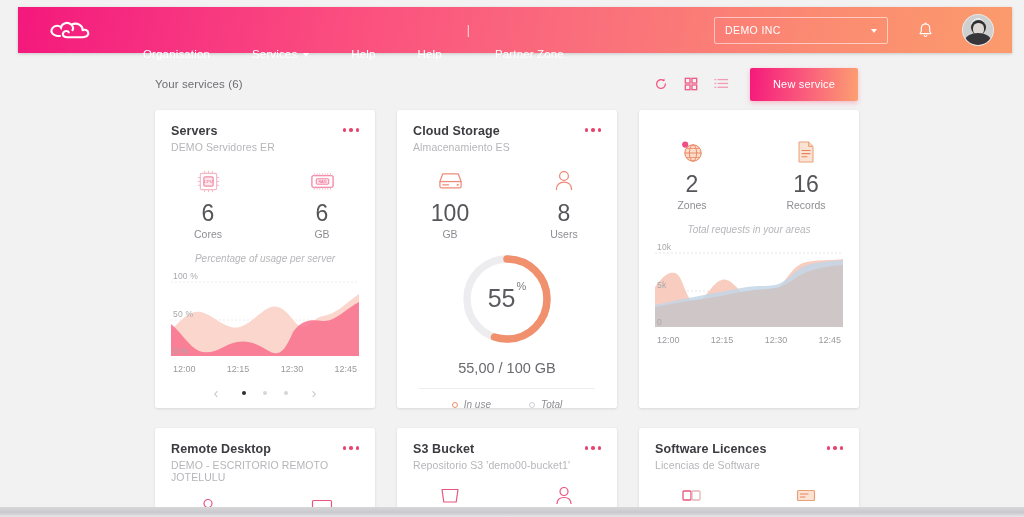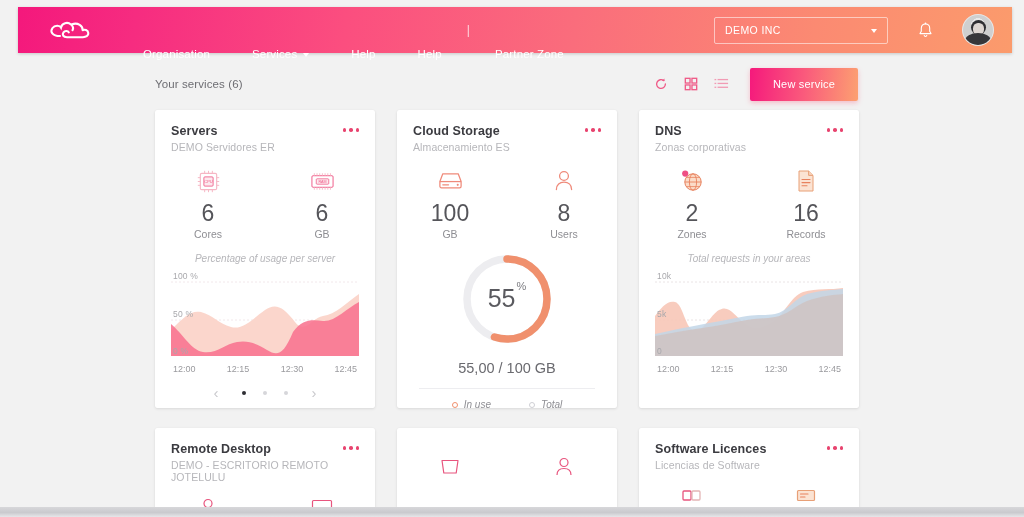--- a/index.html
+++ b/index.html
@@ -356,31 +356,20 @@
           <b style="font-weight:normal">In use</b>
         </span>
         <span>
           <i class="sw grey"></i>
           <b style="font-weight:normal">Total</b>
         </span>
       </div>
     </div>
 
     <div class="card tall">
-      <div class="card-head">
-        <div>
-          <div class="card-title">DNS</div>
-          <div class="card-sub">Zonas corporativas</div>
-        </div>
-        <div class="dots">
-            <i></i>
-            <i></i>
-            <i></i>
-          </div>
-      </div>
 
       <div class="metrics">
         <div class="metric">
           <div class="ico">
             <svg width="26" height="26" viewBox="0 0 26 26">
               <circle cx="14" cy="14" r="8.2" fill="#fbdcc9" stroke="#e8825e" stroke-width="1"></circle>
               <ellipse cx="14" cy="14" rx="3.6" ry="8.2" fill="none" stroke="#e8825e" stroke-width="0.9"></ellipse>
               <line x1="5.8" y1="14" x2="22.2" y2="14" stroke="#e8825e" stroke-width="0.9"></line>
               <line x1="7.2" y1="9.4" x2="20.8" y2="9.4" stroke="#e8825e" stroke-width="0.8"></line>
               <line x1="7.2" y1="18.6" x2="20.8" y2="18.6" stroke="#e8825e" stroke-width="0.8"></line>
@@ -455,20 +444,31 @@
             <svg width="24" height="22" viewBox="0 0 24 22">
               <rect x="2.5" y="3.5" width="19" height="12.5" rx="1" fill="none" stroke="#e8557e" stroke-width="1.2"></rect>
               <line x1="8.5" y1="19" x2="15.5" y2="19" stroke="#e8557e" stroke-width="1.2" stroke-linecap="round"></line>
             </svg>
           </div>
         </div>
       </div>
     </div>
 
     <div class="card short">
+      <div class="card-head">
+        <div>
+          <div class="card-title">S3 Bucket</div>
+          <div class="card-sub">Repositorio S3 'demo00-bucket1'</div>
+        </div>
+        <div class="dots">
+            <i></i>
+            <i></i>
+            <i></i>
+          </div>
+      </div>
       <div class="metrics" style="margin-top:11px">
         <div class="metric">
           <div class="ico">
             <svg width="24" height="22" viewBox="0 0 24 22">
               <path d="M4 4.5 L20 4.5 L18.2 17 L5.8 17 Z" fill="none" stroke="#e8557e" stroke-width="1.2" stroke-linejoin="round"></path>
             </svg>
           </div>
         </div>
         <div class="metric">
           <div class="ico">

